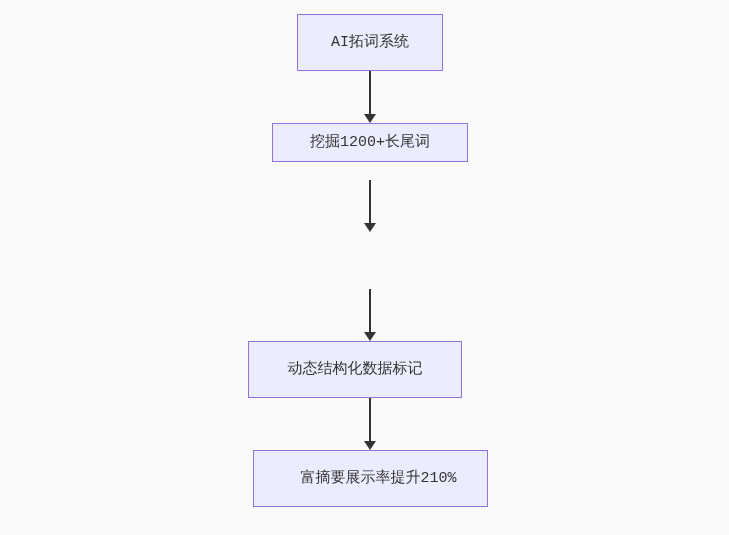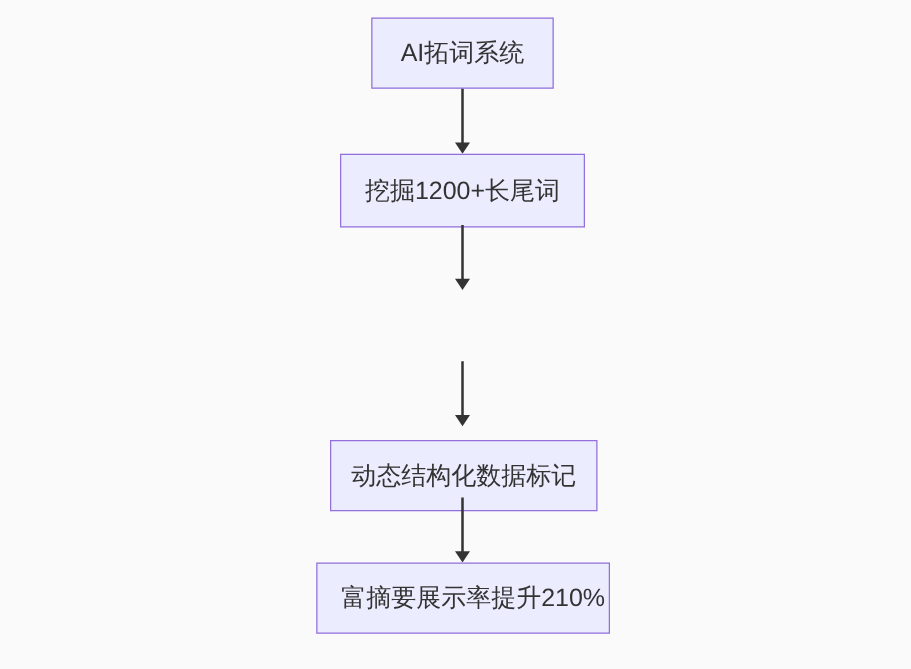--- a/index.html
+++ b/index.html
@@ -13,31 +13,32 @@
     height: 535px;
     background: #fafafa;
     overflow: hidden;
   }
   .node {
     position: absolute;
     box-sizing: border-box;
     background: #ECECFF;
     border: 1px solid #9370DB;
     color: #333333;
-    font-size: 20px;
+    font-size: 15px;
     display: flex;
     align-items: center;
     justify-content: center;
     text-align: right;
     line-height: 1.2;
+    font-family: Liberation Mono, monospace;
   }
   .node-1 { left: 297px; top: 14px;  width: 146px; height: 57px; }
-  .node-2 { left: 272px; top: 123px; width: 196px; height: 59px; }
+  .node-2 { left: 272px; top: 123px; width: 196px; height: 39px; }
   .node-3 { left: 261px; top: 232px; width: 221px; height: 57px; }
-  .node-4 { left: 264px; top: 341px; width: 214px; height: 57px; margin-top: 11px; }
+  .node-4 { left: 248px; top: 341px; width: 214px; height: 57px; }
   .node-5 { left: 253px; top: 450px; width: 235px; height: 57px; padding-left: 16px; }
 
   .edge {
     position: absolute;
     left: 364px;
     width: 12px;
   }
   .edge-1 { top: 71px;  height: 52px; }
   .edge-2 { top: 180px; height: 52px; }
   .edge-3 { top: 289px; height: 52px; }

